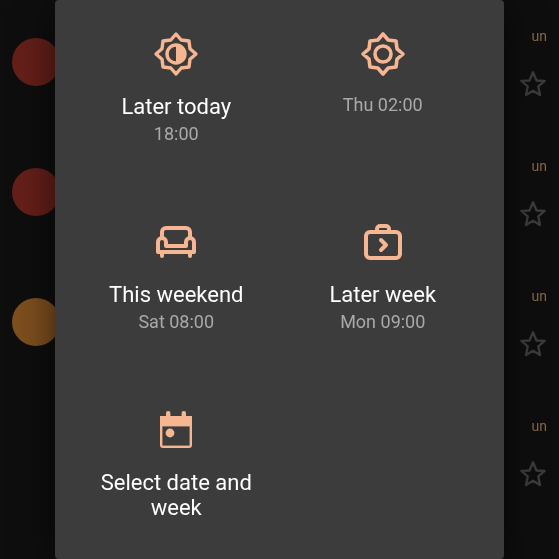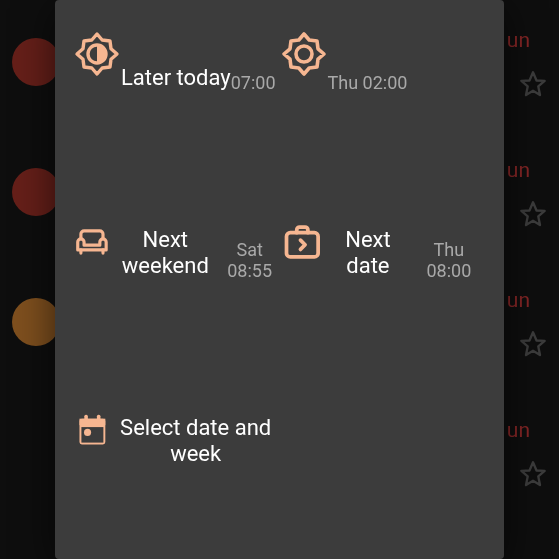--- a/index.html
+++ b/index.html
@@ -40,24 +40,24 @@
   .bg-star svg {
     width: 28px;
     height: 28px;
     stroke: #6d6d6d;
     fill: none;
     stroke-width: 2;
     stroke-linejoin: round;
   }
   .bg-date {
     position: absolute;
-    right: 29px;
+    right: 12px;
     top: 20px;
-    color: #ef4444;
-    font-size: 21px;
+    color: #fdba74;
+    font-size: 14px;
   }
 
   
   .scrim {
     position: absolute;
     inset: 0;
     background: rgba(0,0,0,0.45);
     z-index: 1;
   }
 
@@ -76,22 +76,22 @@
     box-sizing: border-box;
     display: grid;
     grid-template-columns: 1fr 1fr;
     grid-template-rows: 188px 188px 188px;
     justify-items: stretch;
     align-items: start;
   }
 
   .option {
     display: flex;
-    flex-direction: row;
-    align-items: flex-end;
+    flex-direction: column;
+    align-items: center;
     justify-content: flex-start;
     text-align: center;
     cursor: pointer;
     padding-top: 6px;
   }
   .option .icon {
     width: 48px;
     height: 48px;
     color: #f6b691;
     margin-bottom: 16px;
@@ -162,21 +162,21 @@
 
   <div class="option">
     <span class="icon">
       <svg viewBox="0 0 24 24" fill="none" stroke="currentColor" stroke-width="1.7" stroke-linejoin="round">
         <polygon points="12 2 14.6 5 18.5 5.5 19 9.4 22 12 19 14.6 18.5 18.5 14.6 19 12 22 9.4 19 5.5 18.5 5 14.6 2 12 5 9.4 5.5 5.5 9.4 5"></polygon>
         <path d="M12 7.5 A4.5 4.5 0 0 1 12 16.5 Z" fill="currentColor" stroke="none"></path>
         <circle cx="12" cy="12" r="4.5"></circle>
       </svg>
     </span>
     <div class="label">Later today</div>
-    <div class="sub">07:00</div>
+    <div class="sub">18:00</div>
   </div>
 
   <div class="option">
     <span class="icon">
       <svg viewBox="0 0 24 24" fill="none" stroke="currentColor" stroke-width="1.8" stroke-linejoin="round">
         <polygon points="12 2 14.6 5 18.5 5.5 19 9.4 22 12 19 14.6 18.5 18.5 14.6 19 12 22 9.4 19 5.5 18.5 5 14.6 2 12 5 9.4 5.5 5.5 9.4 5"></polygon>
         <circle cx="12" cy="12" r="4"></circle>
       </svg>
     </span>
     <div class="sub">Thu 02:00</div>
@@ -184,34 +184,34 @@
 
   <div class="option">
     <span class="icon">
       <svg viewBox="0 0 24 24" fill="none" stroke="currentColor" stroke-width="2" stroke-linejoin="round" stroke-linecap="round">
         <path d="M5 10 V7 a2 2 0 0 1 2 -2 h10 a2 2 0 0 1 2 2 v3"></path>
         <path d="M3 12 a2 2 0 0 1 4 0 v2 h10 v-2 a2 2 0 0 1 4 0 v5 H3 Z"></path>
         <line x1="5" y1="17" x2="5" y2="19"></line>
         <line x1="19" y1="17" x2="19" y2="19"></line>
       </svg>
     </span>
-    <div class="label">Next weekend</div>
-    <div class="sub">Sat 08:55</div>
+    <div class="label">This weekend</div>
+    <div class="sub">Sat 08:00</div>
   </div>
 
   <div class="option">
     <span class="icon">
       <svg viewBox="0 0 24 24" fill="none" stroke="currentColor" stroke-width="2" stroke-linejoin="round" stroke-linecap="round">
         <rect x="3.5" y="7" width="17" height="13" rx="2"></rect>
         <path d="M9 7 V5.5 a1.5 1.5 0 0 1 1.5 -1.5 h3 A1.5 1.5 0 0 1 15 5.5 V7"></path>
         <polyline points="11 11 13.5 13.5 11 16"></polyline>
       </svg>
     </span>
-    <div class="label">Next date</div>
-    <div class="sub">Thu 08:00</div>
+    <div class="label">Later week</div>
+    <div class="sub">Mon 09:00</div>
   </div>
 
   <div class="option">
     <span class="icon">
       <svg viewBox="0 0 24 24" fill="currentColor">
         <rect x="4" y="5" width="16" height="16" rx="1.5"></rect>
         <rect x="4" y="5" width="16" height="4" fill="currentColor"></rect>
         <rect x="7" y="2.5" width="2.2" height="4.5" rx="1"></rect>
         <rect x="14.8" y="2.5" width="2.2" height="4.5" rx="1"></rect>
         <rect x="5.2" y="10.2" width="13.6" height="9.6" fill="#3c3c3c"></rect>

